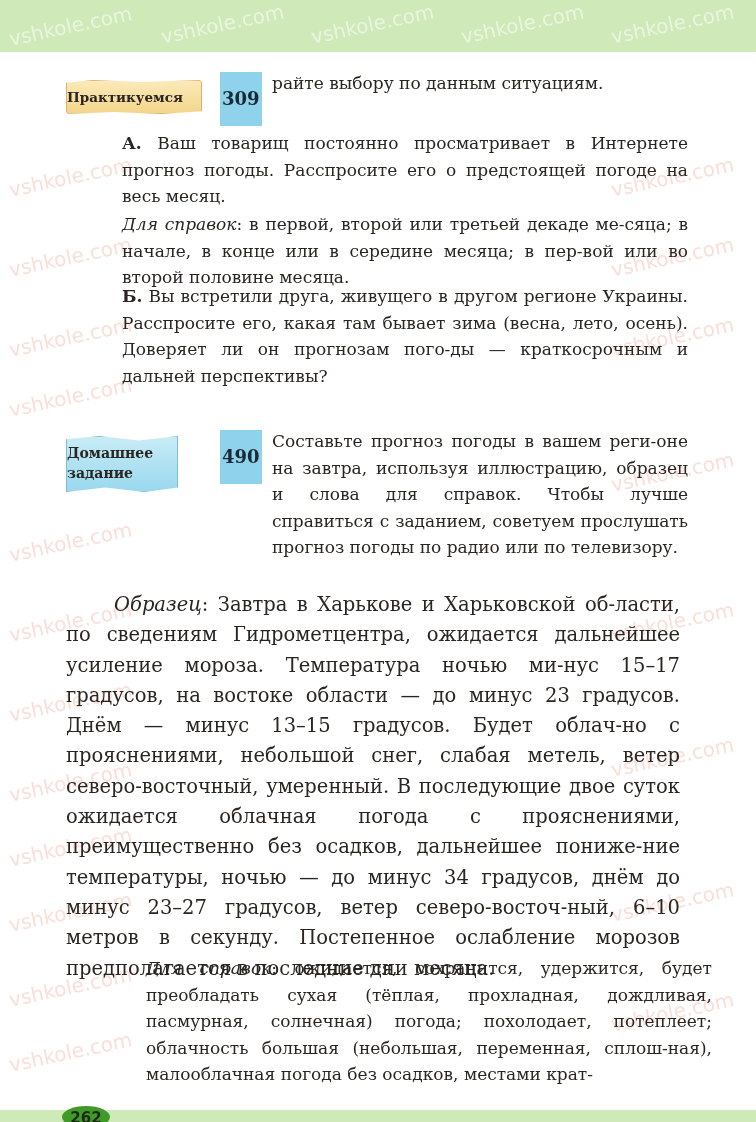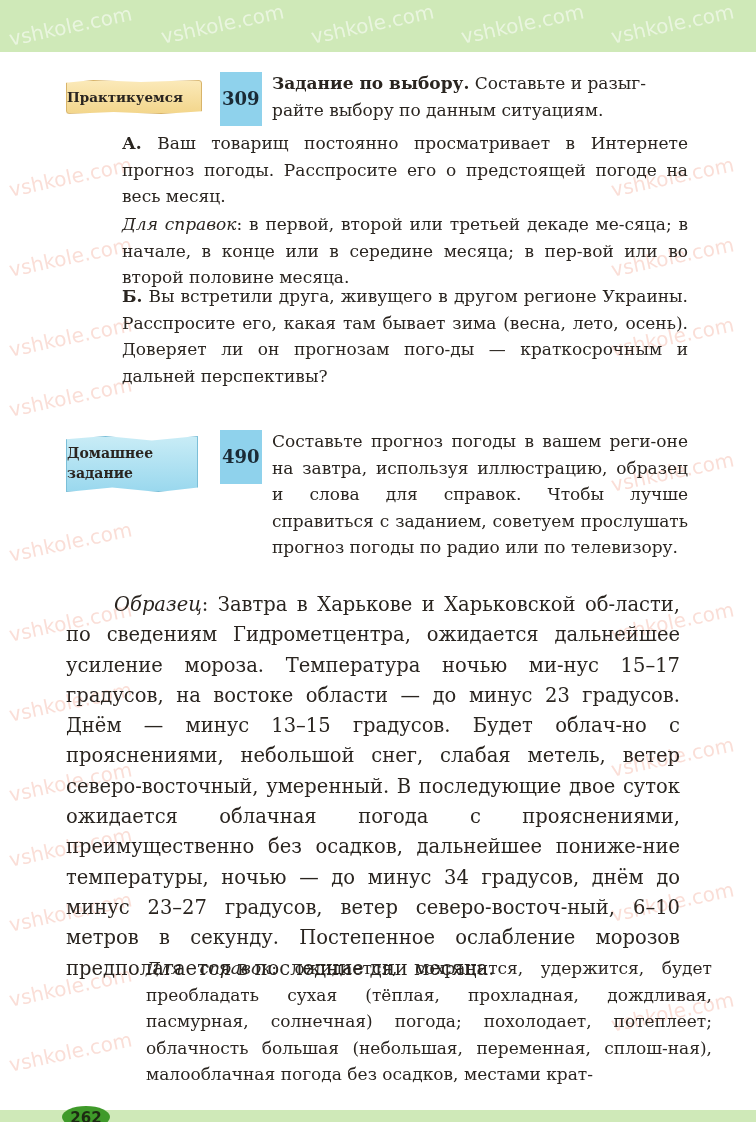--- a/index.html
+++ b/index.html
@@ -36,21 +36,21 @@
     }
     .badge-practice {
       left: 66px; top: 80px; width: 134px; height: 32px;
       background: linear-gradient(#fbe9b8, #f3d68c);
       border: 1px solid #d8b46a; border-radius: 3px;
       box-shadow: 2px 3px 3px rgba(0,0,0,0.25);
       font-size: 13.5px; line-height: 32px;
       clip-path: polygon(0 8%, 20% 0, 55% 6%, 100% 0, 100% 92%, 70% 100%, 35% 94%, 0 100%);
     }
     .badge-home {
-      left: 66px; top: 436px; width: 132px; height: 56px;
+      left: 66px; top: 436px; width: 112px; height: 56px;
       background: linear-gradient(#c8ecf6, #9ad8ee);
       border: 1px solid #7bbfd8;
       box-shadow: 2px 3px 3px rgba(0,0,0,0.25);
       font-size: 14px; line-height: 20px; padding-top: 6px; box-sizing: border-box;
       clip-path: polygon(0 6%, 30% 0, 65% 8%, 100% 0, 100% 92%, 70% 100%, 35% 92%, 0 100%);
     }
     .ex-num {
       position: absolute; font-weight: bold; font-size: 18px;
       background: #8fd2ec; color: #1a2a35; padding: 16px 2px; line-height: 22px;
     }
@@ -90,21 +90,20 @@
 <div class="watermark" style="left:610px;top:325px">vshkole.com</div>
 <div class="watermark" style="left:610px;top:460px">vshkole.com</div>
 <div class="watermark" style="left:610px;top:610px">vshkole.com</div>
 <div class="watermark" style="left:610px;top:745px">vshkole.com</div>
 <div class="watermark" style="left:610px;top:890px">vshkole.com</div>
 <div class="watermark" style="left:610px;top:1000px">vshkole.com</div>
 
 <div class="badge badge-practice">Практикуемся</div>
 <div class="ex-num" style="left:220px;top:72px">309</div>
 <div class="text-block" style="left:272px;top:70px;width:416px;">
-  <p><span class="bold">Задание по выбору.</span><span> Составьте и разыг-</span></p>
   <p style="text-align-last:left">райте выбору по данным ситуациям.</p>
 </div>
 
 <div class="text-block" style="left:122px;top:130px;width:566px;">
   <p><span class="bold">А.</span><span> Ваш товарищ постоянно просматривает в Интернете прогноз погоды. Расспросите его о предстоящей погоде на весь месяц.</span></p>
 </div>
 
 <div class="text-block" style="left:122px;top:211px;width:566px;">
   <p><span class="ital">Для справок</span><span>: в первой, второй или третьей декаде ме-сяца; в начале, в конце или в середине месяца; в пер-вой или во второй половине месяца.</span></p>
 </div>

